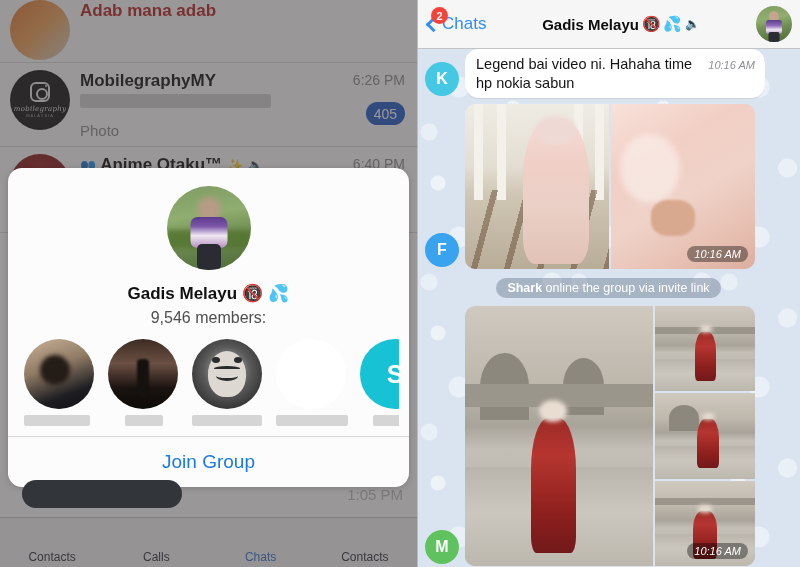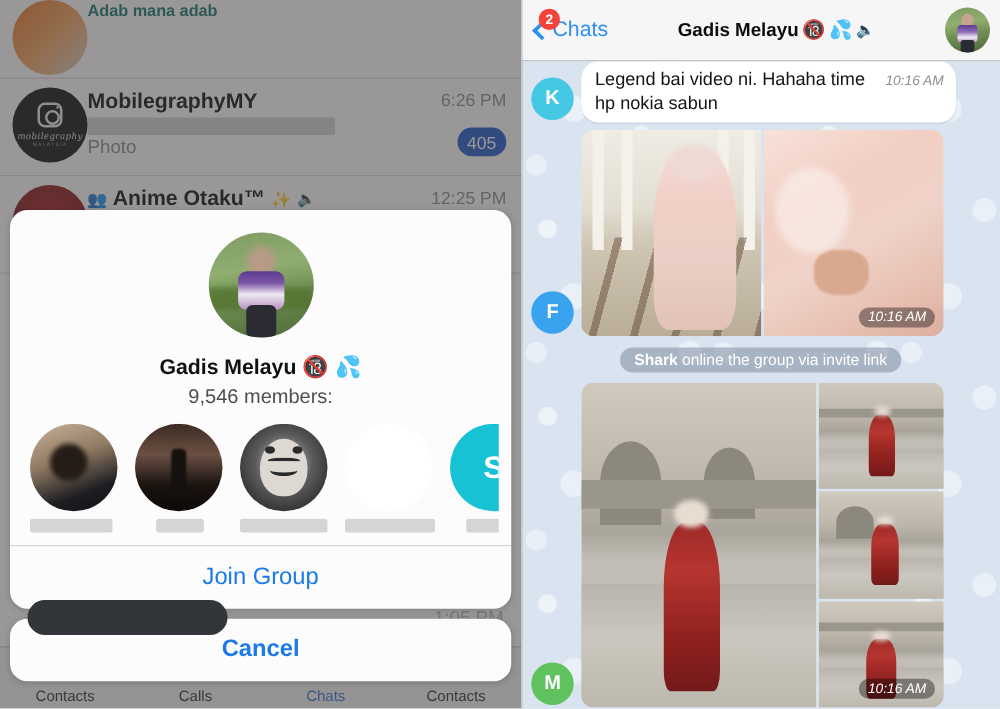--- a/index.html
+++ b/index.html
@@ -19,21 +19,21 @@
 
   .chat-row {
     position: relative; display: flex; align-items: flex-start;
     padding: 7px 12px 7px 10px; border-bottom: 1px solid #dcdcdc;
     min-height: 78px;
   }
   .chat-row.partial { min-height: 18px; padding-top: 0; padding-bottom: 2px; overflow: hidden; }
 
   .chat-avatar {
     width: 60px; height: 60px; border-radius: 50%; flex: 0 0 60px;
-    overflow: hidden; position: relative;
+    margin-right: 10px; overflow: hidden; position: relative;
   }
   .av-insta {
     background: #0d0d0d;
     display: flex; flex-direction: column; align-items: center; justify-content: center;
   }
   .av-insta .ig-glyph {
     width: 20px; height: 20px; border: 2px solid #e8e8e8; border-radius: 6px;
     position: relative; margin-bottom: 3px;
   }
   .av-insta .ig-glyph::before {
@@ -61,29 +61,29 @@
   }
   .av-partial {
     background: linear-gradient(135deg, #e8742a 0%, #f0a055 50%, #d8d2c8 100%);
   }
 
   .chat-body { flex: 1 1 auto; min-width: 0; padding-top: 1px; }
   .chat-title-row { display: flex; align-items: center; gap: 5px; }
   .chat-title {
     font-size: 17px; font-weight: bold; color: #0a0a0a; white-space: nowrap;
   }
-  .chat-title.partial-title { font-size: 13px; color: #0f766e; }
+  .chat-title.partial-title { font-size: 17px; color: #b91c1c; }
   .group-icon { font-size: 13px; color: #5a5a6e; letter-spacing: -1px; }
   .spark-icon { font-size: 13px; }
   .mute-icon { font-size: 12px; color: #9a9a9a; }
   .chat-sub1 {
     font-size: 15px; color: #3a3a3a; margin-top: 2px; white-space: nowrap;
   }
   .chat-sub2 {
-    font-size: 15px; color: #8a8a8a; margin-top: 1px; white-space: nowrap;
+    font-size: 15px; color: #8a8a8a; margin-top: 14px; white-space: nowrap;
   }
   .redact-line {
     height: 14px; background: #d2d2d2; border-radius: 2px; margin-top: 3px;
     width: 70%;
   }
   .chat-meta {
     flex: 0 0 auto; display: flex; flex-direction: column;
     align-items: flex-end; padding-top: 2px;
   }
   .chat-time { font-size: 14px; color: #8a8a8a; }
@@ -424,21 +424,21 @@
           <div class="chat-title-row">
             <span class="group-icon">👥</span>
             <span class="chat-title">Anime Otaku™</span>
             <span class="spark-icon">✨</span>
             <span class="mute-icon">🔈</span>
           </div>
           <div class="chat-sub1">BeruangGAMERS</div>
           <div class="chat-sub2">I found it already but using hexchat..</div>
         </div>
         <div class="chat-meta">
-          <span class="chat-time">12:25 PM</span>
+          <span class="chat-time">6:40 PM</span>
           <span class="badge muted">726</span>
         </div>
       </div>
 
       <div class="bg-time">1:05 PM</div>
 
       <div class="tabbar">
         <div class="tab">Contacts</div>
         <div class="tab">Calls</div>
         <div class="tab active">Chats</div>
@@ -495,23 +495,20 @@
               <div class="member-share">S</div>
               <div class="member-name mn-e"></div>
             </div>
           </div>
         </div>
 
         <div class="modal-sep"></div>
         <div class="modal-action">Join Group</div>
       </div>
 
-      <div class="modal-card">
-        <div class="modal-action bold">Cancel</div>
-      </div>
     </div>
 
     <div class="redact-blob"></div>
   </div>
 
   <div class="split-line"></div>
 
   <div class="right-panel">
     <div class="wallpaper"></div>
 

